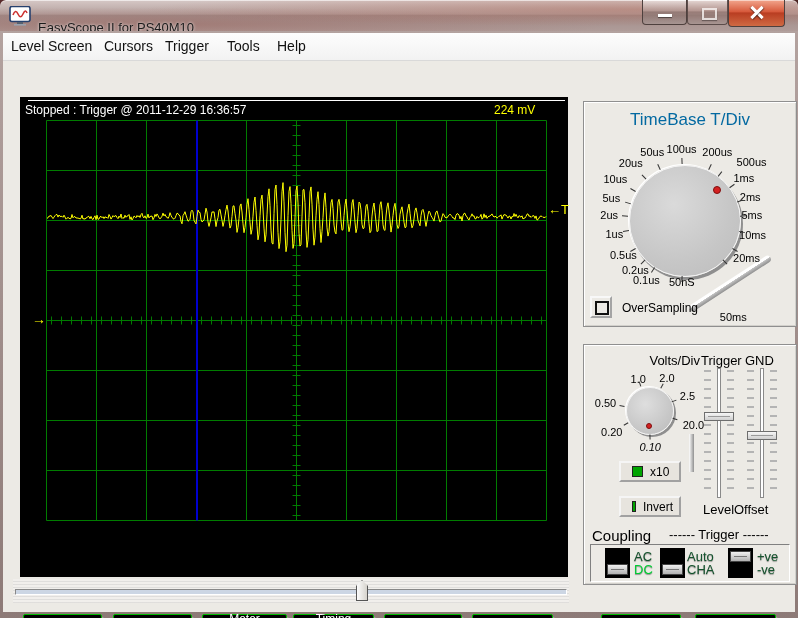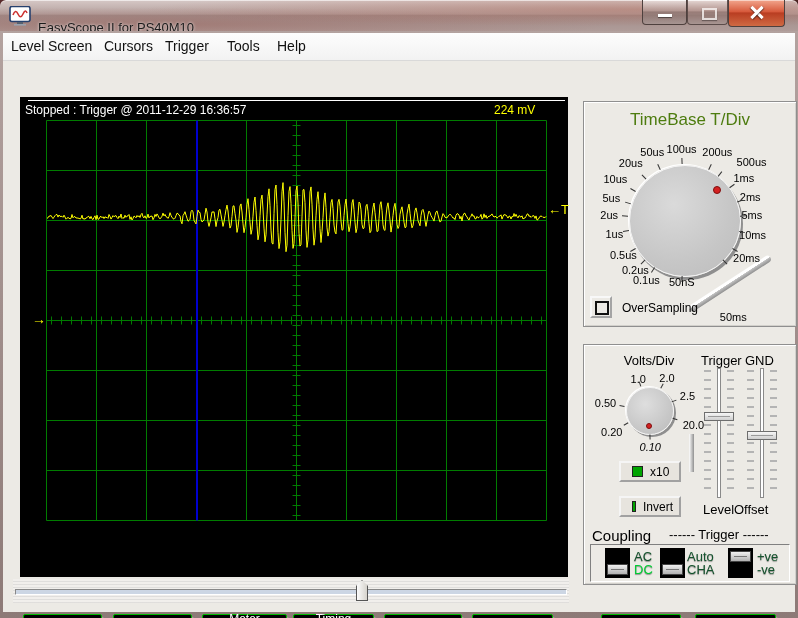--- a/index.html
+++ b/index.html
@@ -55,37 +55,37 @@
     background-image:repeating-linear-gradient(0deg,rgba(190,190,190,.35) 0 1px,transparent 1px 3px)}
   #h-track{position:absolute;left:2px;top:10px;width:550px;height:4px;background:#ccd6e4;
     border-top:1px solid #888;border-left:1px solid #888;border-bottom:1px solid #fff;border-right:1px solid #fff}
   #h-thumb{position:absolute;left:343px;top:1px;width:12px;height:21px;background:linear-gradient(90deg,#fbfbfb,#d6d3cd);
     border:1px solid #555;box-sizing:border-box;
     clip-path:polygon(50% 0,100% 28%,100% 100%,0 100%,0 28%)}
   
   .panel{position:absolute;background:#eceae5;border:1px solid #8f8f8f;
     box-shadow:inset 1px 1px 0 #ffffff,inset -1px -1px 0 #d2d0cb}
   #tb-panel{left:580px;top:68px;width:212px;height:224px}
-  #tb-title{position:absolute;left:0;top:8px;width:212px;text-align:center;font-size:17px;color:#4d7c0f}
+  #tb-title{position:absolute;left:0;top:8px;width:212px;text-align:center;font-size:17px;color:#0369a1}
   .dial-layer{position:absolute;left:0;top:0;right:0;bottom:0}
   .k-label{position:absolute;transform:translate(-50%,-50%);font-size:11px;color:#000;white-space:nowrap}
   .k-tick{position:absolute;height:1px;background:#333}
   .k-dot{position:absolute;transform:translate(-50%,-50%);background:#d42020;border:1px solid #7d0f0f;
     border-radius:50%;box-sizing:border-box}
   #tb-knob{position:absolute;left:45px;top:63px;width:110px;height:110px;border-radius:50%;
     background:radial-gradient(circle at 40% 35%,#dadada,#c6c6c6 60%,#bcbcbc);
     border:1px solid #f4f4f4;box-shadow:2px 3px 0 0 #8f8f8f,-1px -1px 0 0 #ffffff}
   #tb-groove{position:absolute;left:52px;top:114px;width:96px;height:7px;border-radius:4px;
     background:linear-gradient(180deg,#ffffff 0 40%,#c2c2c2 45%,#8f8f8f);transform:rotate(-33deg)}
   #oversample-check{position:absolute;left:6px;top:194px;width:22px;height:22px;background:#eceae5;
     border:2px outset #f8f8f8;box-sizing:border-box}
   #oversample-check i{position:absolute;left:3px;top:3px;width:10px;height:10px;border:2px solid #111}
   #oversample-label{position:absolute;left:38px;top:199px;font-size:12px;color:#000}
   #v-panel{left:580px;top:311px;width:212px;height:239px}
-  #v-title{position:absolute;left:14px;top:8px;width:102px;text-align:center;font-size:13px;color:#000}
+  #v-title{position:absolute;left:14px;top:8px;width:102px;text-align:right;font-size:13px;color:#000}
   #trig-title{position:absolute;left:117px;top:8px;font-size:13px;color:#000}
   #gnd-title{position:absolute;left:161px;top:8px;font-size:13px;color:#000}
   #v-knob{position:absolute;left:42px;top:42px;width:46px;height:46px;border-radius:50%;
     background:radial-gradient(circle at 40% 35%,#dedede,#c6c6c6 65%,#b8b8b8);
     border:1px solid #f4f4f4;box-shadow:2px 2px 0 0 #8f8f8f,-1px -1px 0 0 #ffffff}
   #v-groove{position:absolute;left:62px;top:46px;width:5px;height:38px;
     background:linear-gradient(90deg,#ffffff,#909090)}
   .led-btn{position:absolute;left:35px;width:62px;height:21px;background:#e7e4de;
     border:2px outset #f5f5f5;box-sizing:border-box;display:flex;align-items:center;
     font-size:12px;color:#000;cursor:default;font-family:inherit}

